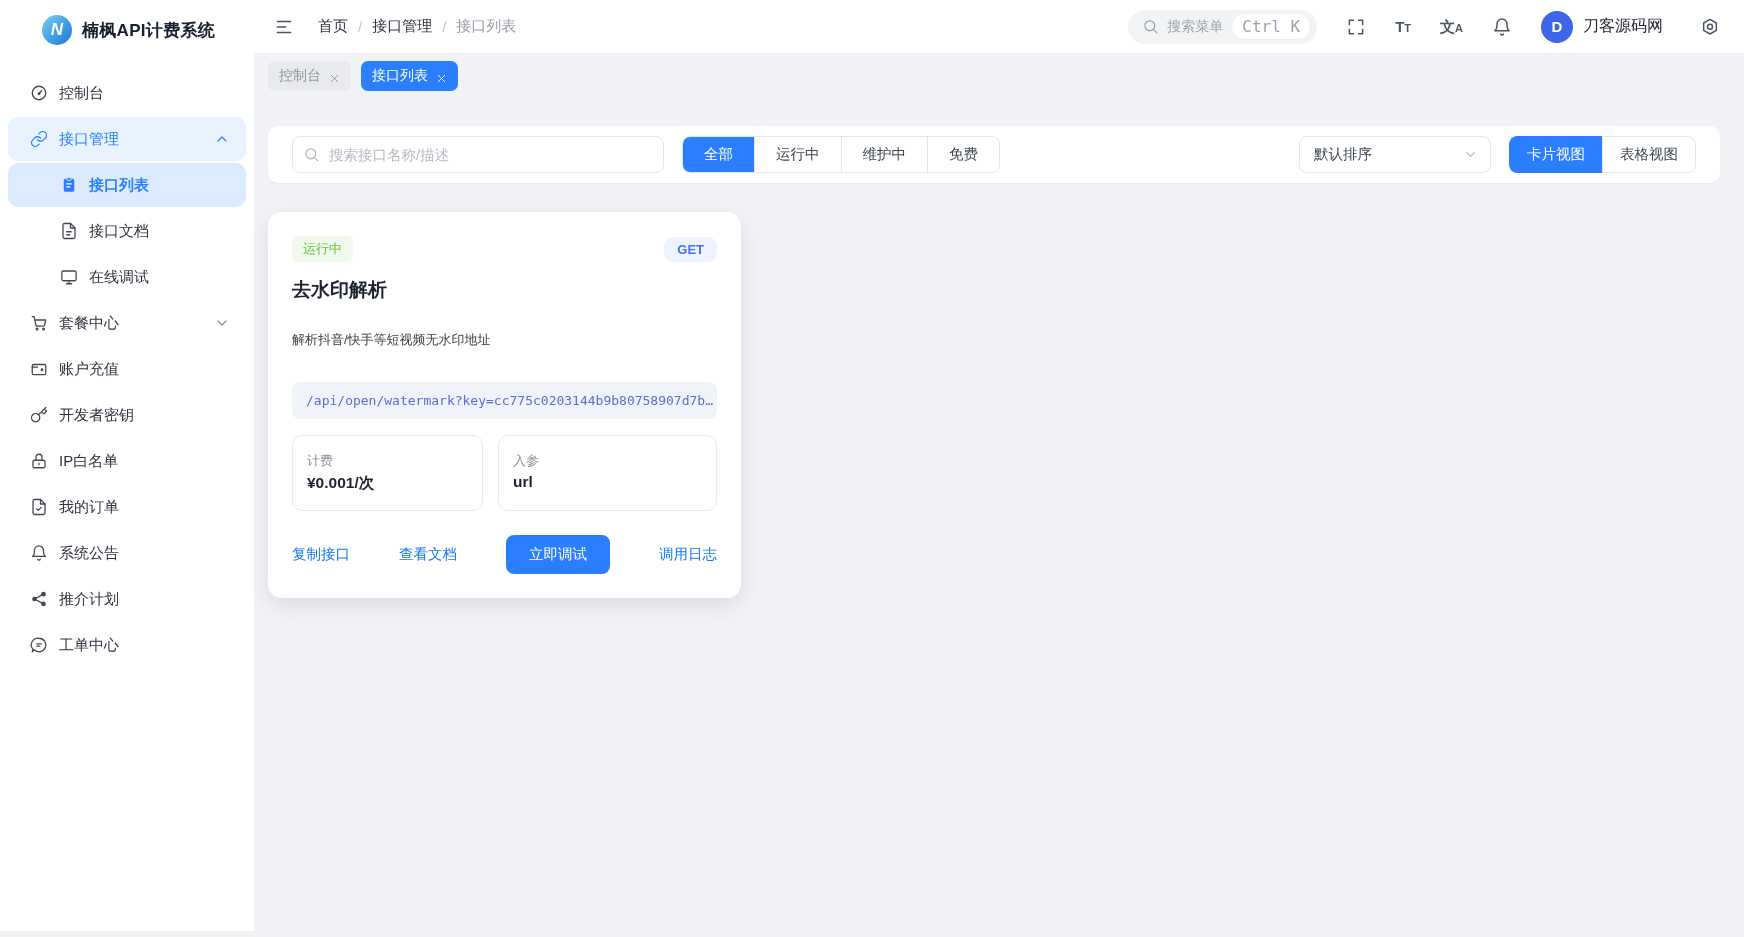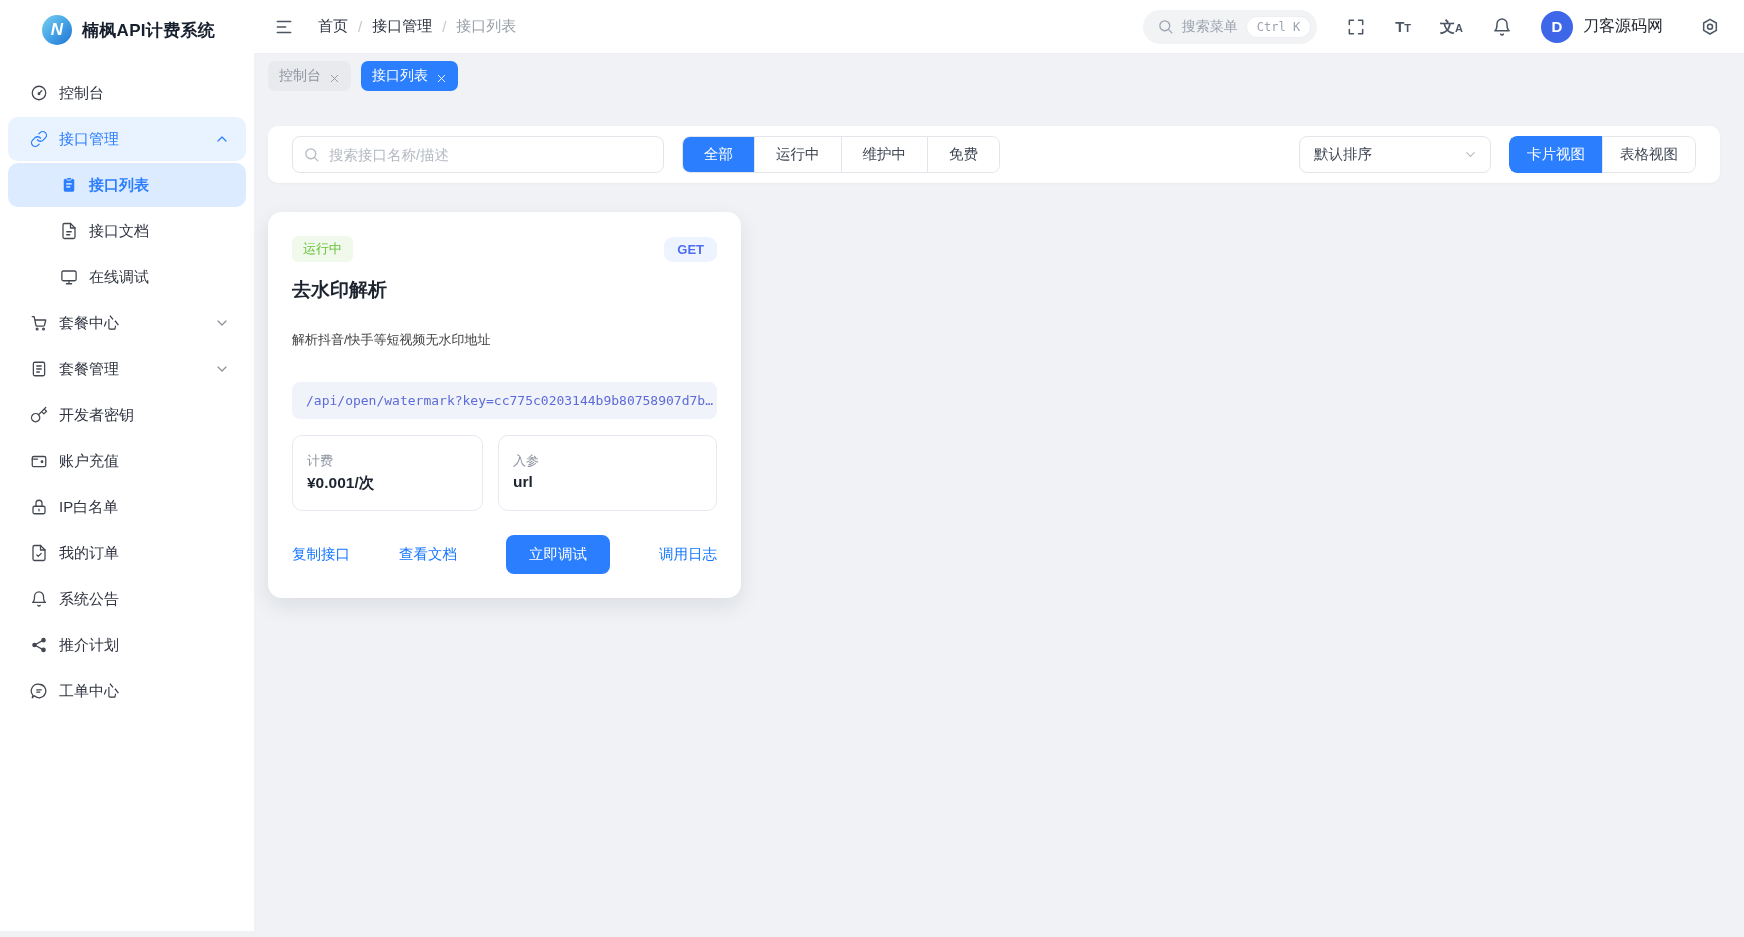--- a/index.html
+++ b/index.html
@@ -35,21 +35,21 @@
   .hic svg { width:100%; height:100%; stroke:currentColor; fill:none; stroke-width:1.8; stroke-linecap:round; stroke-linejoin:round; }
   .breadcrumb { display:flex; align-items:center; gap:10px; margin-left:24px; font-size:15px; }
   .bc-item { color:#2f3542; cursor:pointer; }
   .bc-sep { color:#c4c8ce; }
   .bc-item.current { color:#9aa0a8; cursor:default; }
   .topbar-right { margin-left:auto; display:flex; align-items:center; gap:29px; }
   .search-pill { display:flex; align-items:center; gap:8px; background:#f2f3f5; border-radius:17px; height:34px; padding:0 6px 0 14px; cursor:pointer; }
   .search-pill .hic { width:17px; height:17px; color:#9ca3af; }
   .search-pill-text { font-size:14px; color:#9ca3af; }
   .shortcut-chip { background:#fff; border:1px solid #eceef1; border-radius:13px; padding:3px 10px; font-family:"DejaVu Sans Mono",monospace;
-    font-size:12px; color:#9ca3af; }
+    font-size:16px; color:#9ca3af; }
   .txt-icon { font-size:15px; color:#4b5563; cursor:pointer; font-weight:600; line-height:1; }
   .txt-icon .small { font-size:11px; }
   .avatar-wrap { display:flex; align-items:center; gap:10px; cursor:pointer; }
   .avatar { width:32px; height:32px; border-radius:50%; background:#3e66e8; color:#fff; font-size:15px; font-weight:bold;
     display:flex; align-items:center; justify-content:center; }
   .user-name { font-size:16px; color:#23272f; }
   .gear-gap { margin-left:8px; }
 
   
   .tabbar { height:44px; display:flex; align-items:center; gap:10px; padding:0 14px; flex-shrink:0; }
@@ -168,45 +168,35 @@
               <circle cx="9.5" cy="20" r="1.2"></circle>
               <circle cx="18" cy="20" r="1.2"></circle>
               <path d="M3 3.5h2.5l2.4 11.5a1.6 1.6 0 0 0 1.6 1.3h8.2a1.6 1.6 0 0 0 1.6-1.3L21 8H6.4"></path>
             </svg></span>
         <span>套餐中心</span>
         <span class="chev"><svg viewBox="0 0 24 24" fill="none" stroke="currentColor" stroke-width="1.8" stroke-linecap="round" stroke-linejoin="round">
               <path d="M6 9l6 6 6-6"></path>
             </svg></span>
       </div>
 
-      <div class="nav-item">
-        <span class="ic"><svg viewBox="0 0 24 24">
-              <rect x="4.5" y="3" width="15" height="18" rx="2"></rect>
-              <path d="M9 8h6M9 12h6M9 16h3.5"></path>
-            </svg></span>
-        <span>套餐管理</span>
-        <span class="chev"><svg viewBox="0 0 24 24" fill="none" stroke="currentColor" stroke-width="1.8" stroke-linecap="round" stroke-linejoin="round">
-              <path d="M6 9l6 6 6-6"></path>
-            </svg></span>
-      </div>
-
-      <div class="nav-item">
-        <span class="ic"><svg viewBox="0 0 24 24">
-              <path d="M21 2l-2 2m-7.61 7.61a5.5 5.5 0 1 1-7.778 7.778 5.5 5.5 0 0 1 7.777-7.777zm0 0L15.5 7.5m0 0l3 3L22 7l-3-3m-3.5 3.5L19 4"></path>
-            </svg></span>
-        <span>开发者密钥</span>
-      </div>
 
       <div class="nav-item">
         <span class="ic"><svg viewBox="0 0 24 24">
               <rect x="3" y="6" width="18" height="13.5" rx="2"></rect>
               <path d="M3 9.5h7"></path>
               <circle cx="16" cy="13" r="1"></circle>
             </svg></span>
         <span>账户充值</span>
+      </div>
+
+      <div class="nav-item">
+        <span class="ic"><svg viewBox="0 0 24 24">
+              <path d="M21 2l-2 2m-7.61 7.61a5.5 5.5 0 1 1-7.778 7.778 5.5 5.5 0 0 1 7.777-7.777zm0 0L15.5 7.5m0 0l3 3L22 7l-3-3m-3.5 3.5L19 4"></path>
+            </svg></span>
+        <span>开发者密钥</span>
       </div>
 
       <div class="nav-item">
         <span class="ic"><svg viewBox="0 0 24 24">
               <rect x="4" y="11" width="16" height="10" rx="2"></rect>
               <path d="M8 11V7a4 4 0 0 1 8 0v4M12 15v2"></path>
             </svg></span>
         <span>IP白名单</span>
       </div>
 

